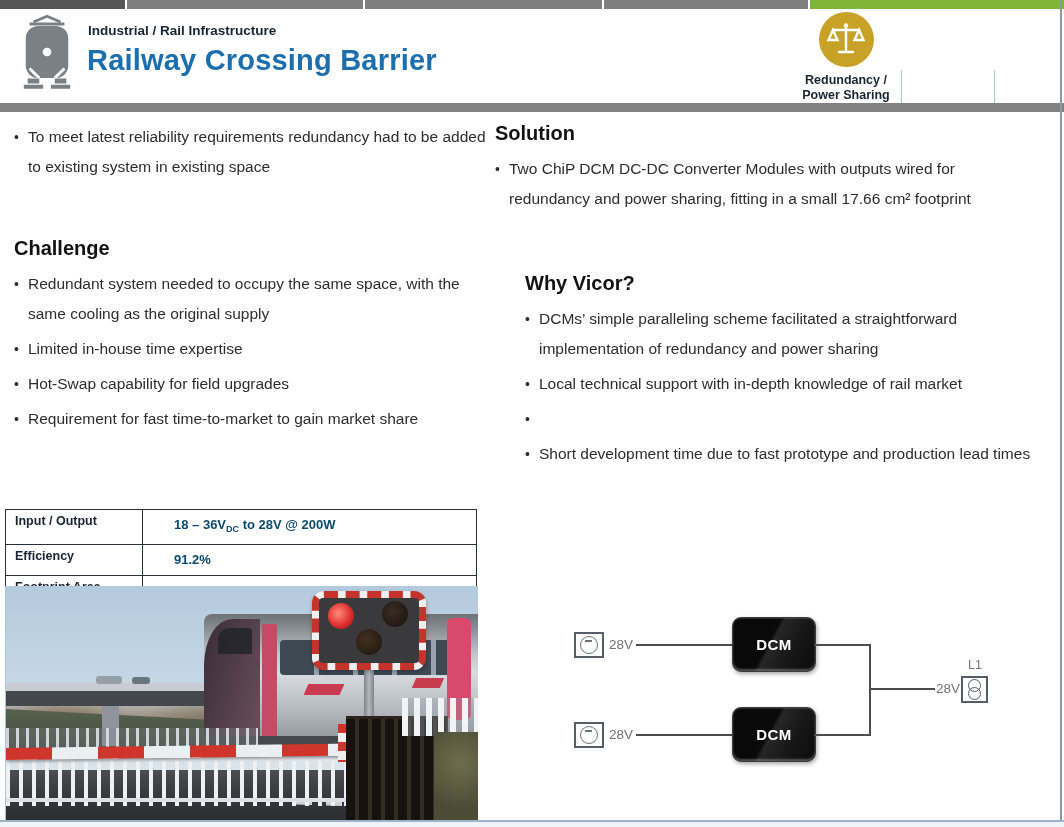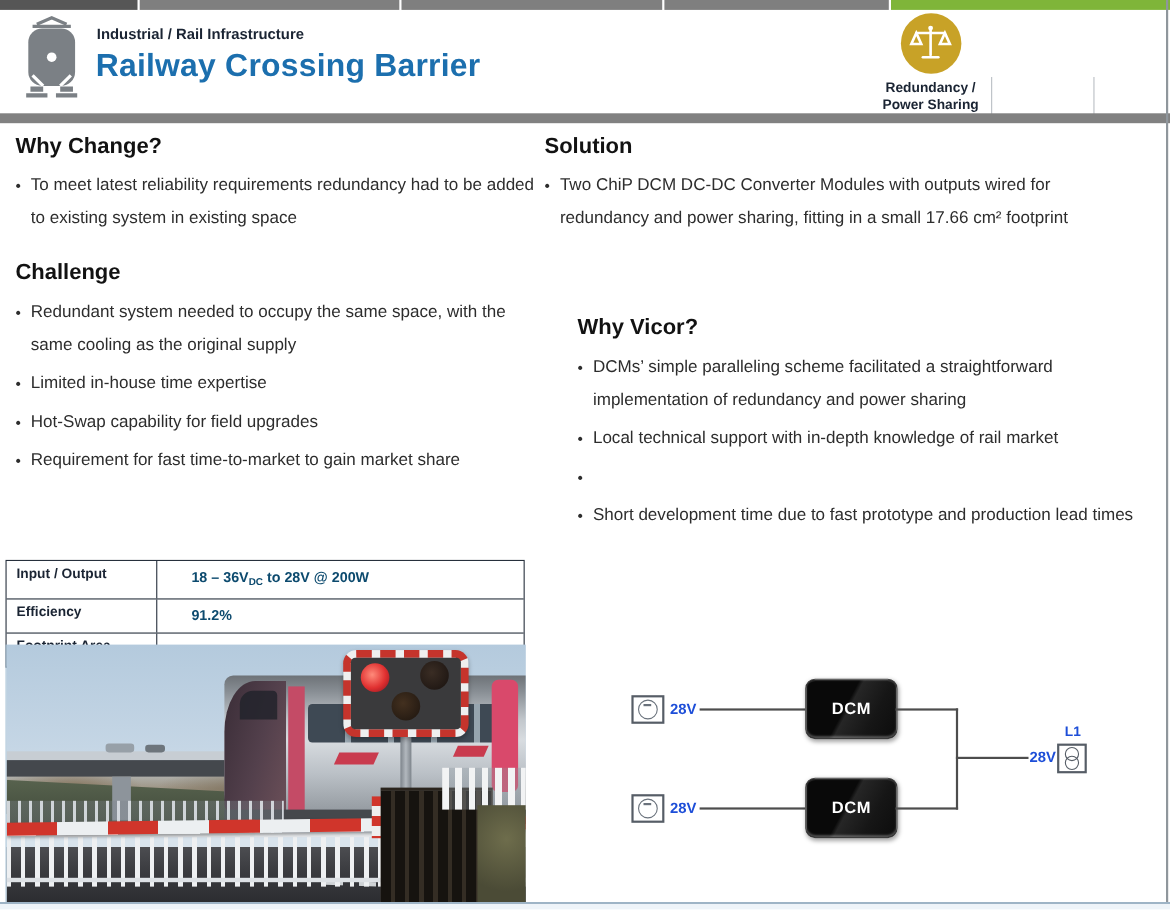--- a/index.html
+++ b/index.html
@@ -29,40 +29,40 @@
   .header-rule{position:absolute;left:0;top:103px;width:1064px;height:9px;background:#818181;}
   
   .section{position:absolute;}
   .sec-heading{font-size:20px;font-weight:bold;color:#121212;margin:0 0 9px 0;}
   ul.bullets{list-style:none;margin:0;padding:0;}
   ul.bullets li{display:flex;font-size:15.5px;line-height:30px;color:#2d2d2d;margin:0 0 5px 0;}
   ul.bullets .dot{flex:0 0 14px;color:#2d2d2d;font-size:14px;}
   .sec-why-change{left:14px;top:122px;width:478px;}
   .sec-challenge{left:14px;top:237px;width:478px;}
   .sec-solution{left:495px;top:122px;width:528px;}
-  .sec-why-vicor{left:525px;top:287px;width:533px;}
+  .sec-why-vicor{left:525px;top:272px;width:533px;}
   
   .spec-table{position:absolute;left:5px;top:509px;width:470px;border:1.5px solid #27303c;background:#fff;}
   .spec-row{display:grid;grid-template-columns:137px 1fr;border-bottom:1px solid #27303c;gap:20px;}
   .spec-row:last-child{border-bottom:none;}
   .spec-label{border-right:1px solid #27303c;padding-left:9px;font-size:12.5px;font-weight:bold;
               color:#1A2433;line-height:23px;}
   .spec-value{padding-left:11px;font-size:13px;font-weight:bold;color:#0c4a6e;line-height:30px;}
   .spec-value sub{font-size:9px;font-weight:bold;vertical-align:-3px;}
   
   .wire{position:absolute;background:#4d4d4d;}
   .src-box{position:absolute;width:26px;height:22px;border:2px solid #565d66;background:#fff;
            display:flex;align-items:center;justify-content:center;}
   .src-circle{width:16px;height:16px;border:1.5px solid #6a727c;border-radius:50%;position:relative;}
   .src-circle::after{content:"";position:absolute;left:4px;top:3px;width:7px;height:1.5px;background:#6a727c;}
   .dcm{position:absolute;width:82px;height:53px;border-radius:9px;border:1px solid #3c3c3c;
        background:linear-gradient(118deg,#090909 44%,#262626 48%,#161616 72%,#0c0c0c 100%);
        box-shadow:inset 0 -2px 2px rgba(255,255,255,.28),inset 0 1px 1px rgba(255,255,255,.14),1px 2px 4px rgba(0,0,0,.35);
        display:flex;align-items:center;justify-content:center;color:#fff;font-weight:bold;font-size:15px;letter-spacing:.5px;}
-  .dlabel{position:absolute;font-size:13.5px;font-weight:bold;color:#1d4ed8;}
+  .dlabel{position:absolute;font-size:13.5px;font-weight:normal;color:#737373;}
   .load-box{position:absolute;left:961px;top:676px;width:23px;height:23px;border:2px solid #565d66;background:#fff;
             display:flex;flex-direction:column;align-items:center;justify-content:center;}
   .load-c{width:11px;height:11px;border:1.5px solid #565d66;border-radius:50%;}
   .load-c.c2{margin-top:-5px;}
   
   .photo{position:absolute;left:5px;top:586px;width:472px;height:234px;overflow:hidden;
          background:linear-gradient(180deg,#b4cadd 0%,#c5d6e5 40%,#d8e3ec 62%);
          border-left:1px solid #aac4d8;}
   .photo div{position:absolute;}
   .trees{left:0;top:96px;width:100%;height:58px;
@@ -170,21 +170,20 @@
       <div>Power Sharing</div>
     </div>
   </div>
 
   <div class="badge-divider bdiv1"></div>
   <div class="badge-divider bdiv2"></div>
 
   <div class="header-rule"></div>
 
   <div class="section sec-why-change">
-    <h2 class="sec-heading">Why Change?</h2>
     <ul class="bullets">
       <li>
           <span class="dot">•</span>
           <span>To meet latest reliability requirements  redundancy had to be added to existing system in existing space</span>
         </li>
     </ul>
   </div>
 
   <div class="section sec-challenge">
     <h2 class="sec-heading">Challenge</h2>

